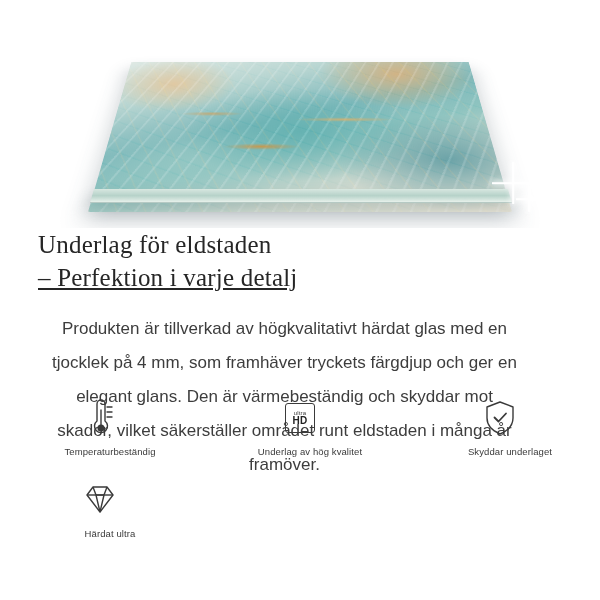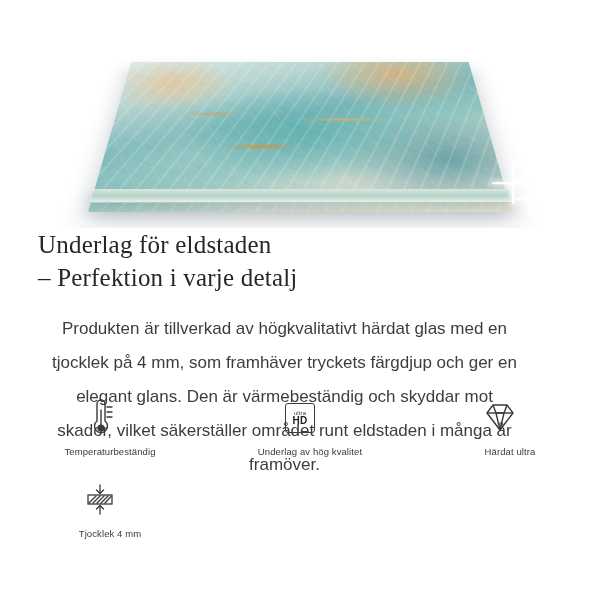--- a/index.html
+++ b/index.html
@@ -95,21 +95,21 @@
   }
   .title {
     padding: 0 38px;
     font-family: "Liberation Serif", serif;
     font-size: 25px;
     line-height: 1.32;
     color: #262626;
     font-weight: 400;
     letter-spacing: 0.2px;
   }
-  .title .line2 { display: block; }
+  .title .line2 { display: block; text-decoration: underline; }
   .body {
     padding: 18px 38px 0 47px;
     font-size: 17px;
     line-height: 2.0;
     color: #3d3d3d;
     max-width: 560px;
     text-align: center;
   }
 
   
@@ -199,51 +199,41 @@
     <div class="feature">
       <div class="ico">
         <div class="hd-box">
           <span class="t1">ultra</span>
           <span class="t2">HD</span>
         </div>
       </div>
       <div class="cap">Underlag av hög kvalitet</div>
     </div>
 
+    <div class="feature">
+      <div class="ico">
+        <svg width="36" height="40" viewBox="0 0 36 40">
+          <path d="M18 4 L31 9 v11 c0 8-6 13-13 16 C11 33 5 28 5 20 V9 z" fill="none" stroke="#3a3a3a" stroke-width="1.4" stroke-linejoin="round"></path>
+          <path d="M12.5 19.5 l4 4 l7.5 -8" fill="none" stroke="#3a3a3a" stroke-width="1.8" stroke-linecap="round" stroke-linejoin="round"></path>
+        </svg>
+      </div>
+      <div class="cap">Skyddar underlaget</div>
+    </div>
 
     <div class="feature">
       <div class="ico">
         <svg width="38" height="34" viewBox="0 0 38 34">
           <g fill="none" stroke="#3a3a3a" stroke-width="1.4" stroke-linejoin="round">
             <path d="M6 12 L12 4 h14 l6 8 l-13 17 z"></path>
             <path d="M6 12 h26"></path>
             <path d="M12 4 l3 8 l4 17"></path>
             <path d="M26 4 l-3 8 l-4 17"></path>
             <path d="M15 12 h8"></path>
           </g>
         </svg>
       </div>
       <div class="cap">Härdat ultra</div>
     </div>
 
 
-    <div class="feature">
-      <div class="ico">
-        <svg width="40" height="34" viewBox="0 0 40 34">
-          <g stroke="#3a3a3a" stroke-width="1.3" stroke-linecap="round" fill="none">
-            <line x1="20" y1="2" x2="20" y2="10"></line>
-            <path d="M16.5 7 L20 10.5 L23.5 7"></path>
-            <line x1="20" y1="31" x2="20" y2="23"></line>
-            <path d="M16.5 26 L20 22.5 L23.5 26"></path>
-            <rect x="8" y="12" width="24" height="9"></rect>
-            <line x1="9" y1="20" x2="16" y2="13"></line>
-            <line x1="13" y1="20" x2="20" y2="13"></line>
-            <line x1="17" y1="20" x2="24" y2="13"></line>
-            <line x1="21" y1="20" x2="28" y2="13"></line>
-            <line x1="25" y1="20" x2="31" y2="13.5"></line>
-          </g>
-        </svg>
-      </div>
-      <div class="cap">Tjocklek 4 mm</div>
-    </div>
 
   </div>
 </div>
 
 </body></html>

